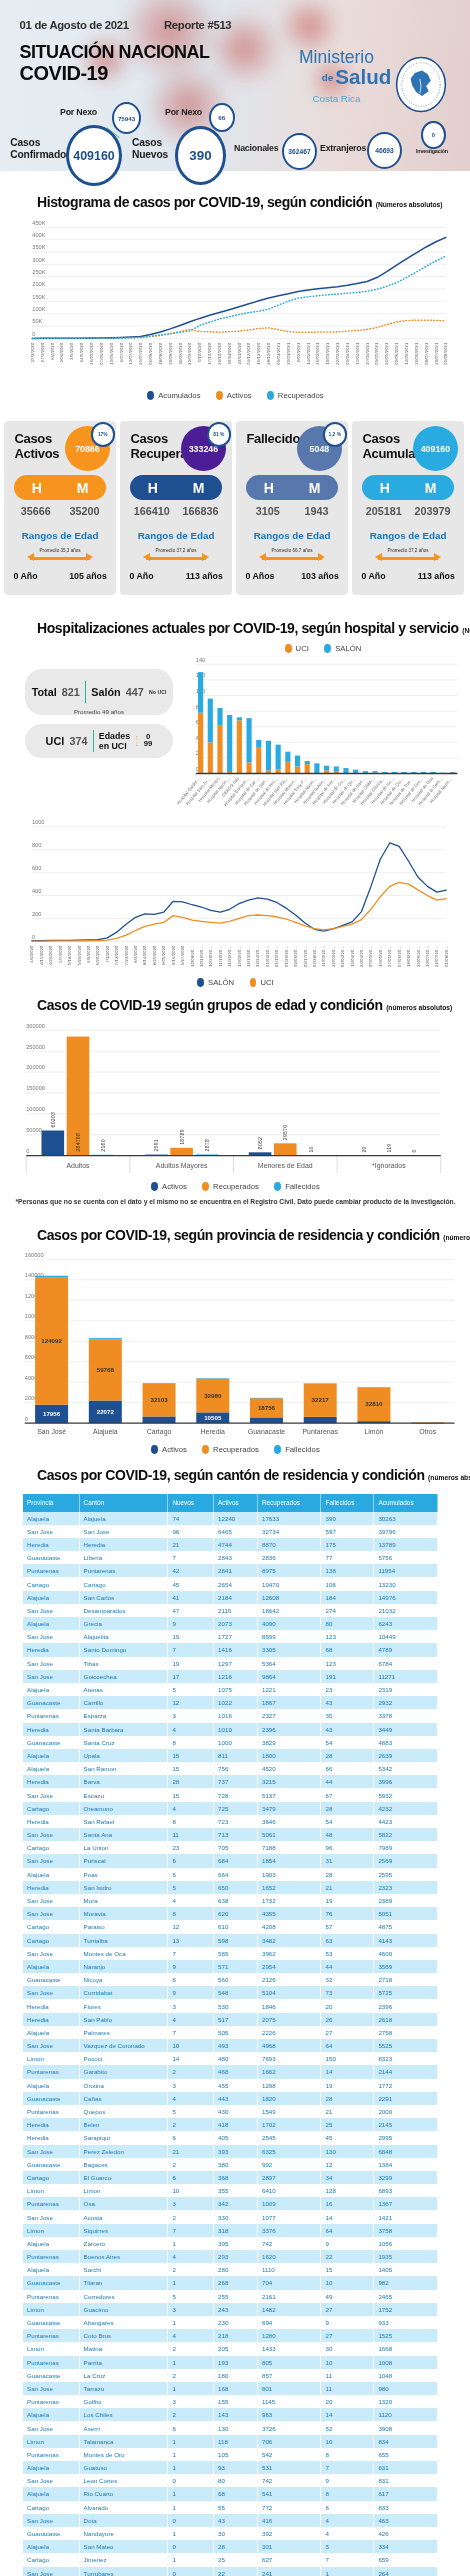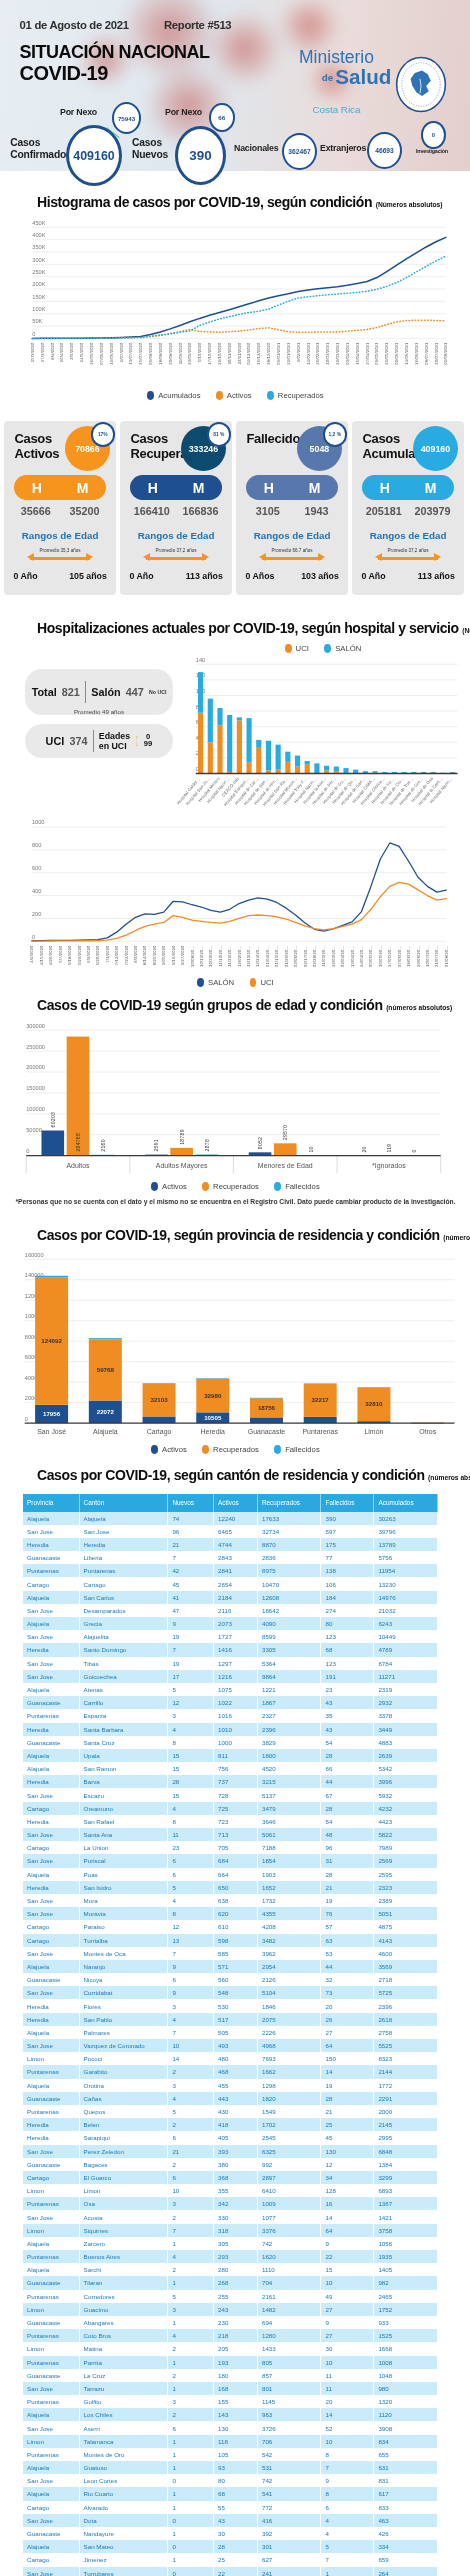--- a/index.html
+++ b/index.html
@@ -12,21 +12,21 @@
   .blob{position:absolute;border-radius:50%;filter:blur(6.7px);
     background:radial-gradient(circle,rgba(192,62,55,.5),rgba(192,62,55,0) 70%);}
   #hdr-date{position:absolute;left:19.6px;top:18.5px;font-size:11.3px;font-weight:bold;color:#2e2e2e;letter-spacing:-0.3px;}
   #hdr-report{position:absolute;left:164px;top:18.5px;font-size:11.3px;font-weight:bold;color:#2e2e2e;letter-spacing:-0.3px;}
   #hdr-t1{position:absolute;left:19.6px;top:42px;font-size:18px;font-weight:bold;color:#0c0c0c;letter-spacing:-0.5px;}
   #hdr-t2{position:absolute;left:19.6px;top:62px;font-size:20px;font-weight:bold;color:#0c0c0c;letter-spacing:-0.5px;}
   #logo{position:absolute;left:281px;top:49px;width:111px;text-align:center;color:#2e74b5;line-height:1.0;}
   #logo .l1{font-size:17.5px;font-weight:500;}
   #logo .l2{font-size:20.6px;font-weight:bold;}
   #logo .l2 .de{font-size:9.8px;font-weight:bold;vertical-align:middle;margin-right:2.1px;margin-left:40px;}
-  #logo .l3{font-size:9.8px;color:#4aa8d8;margin-top:18px;}
+  #logo .l3{font-size:9.8px;color:#4aa8d8;margin-top:7px;}
   #seal{position:absolute;left:395px;top:56px;}
   .circ{position:absolute;background:#fff;border:2.6px solid #1d4f91;border-radius:50%;
     display:flex;align-items:center;justify-content:center;font-weight:bold;color:#1d4f91;text-align:center;}
   .slabel{position:absolute;font-weight:bold;color:#1d1d1d;letter-spacing:-0.2px;}
   .conn{position:absolute;width:15.5px;height:1px;background:#4cbf8d;}
 
   
   .sect-title{position:absolute;left:37px;font-size:14px;font-weight:bold;color:#0d0d0d;letter-spacing:-0.4px;white-space:nowrap;}
   .sect-title .sub{font-size:6.7px;letter-spacing:0;}
 
@@ -255,21 +255,21 @@
         <div class="cranges">Rangos de Edad</div>
         <div class="cprom">Promedio 35,3 años</div>
         <div class="harrow"></div>
         <div class="cminmax">
           <span>0 Año</span>
           <span>105 años</span>
         </div>
       </div>
       <div class="card">
         <div class="ctitle">Casos Recuperados</div>
-        <div class="ccircle" style="background: #0c4a6e;">333246</div>
+        <div class="ccircle" style="background: #4c1d95;">333246</div>
         <div class="cbadge">81 %</div>
         <div class="cpill" style="background: rgb(29, 79, 145);">
           <span>H</span>
           <span>M</span>
         </div>
         <div class="cnums">
           <span>166410</span>
           <span>166836</span>
         </div>
         <div class="cranges">Rangos de Edad</div>

